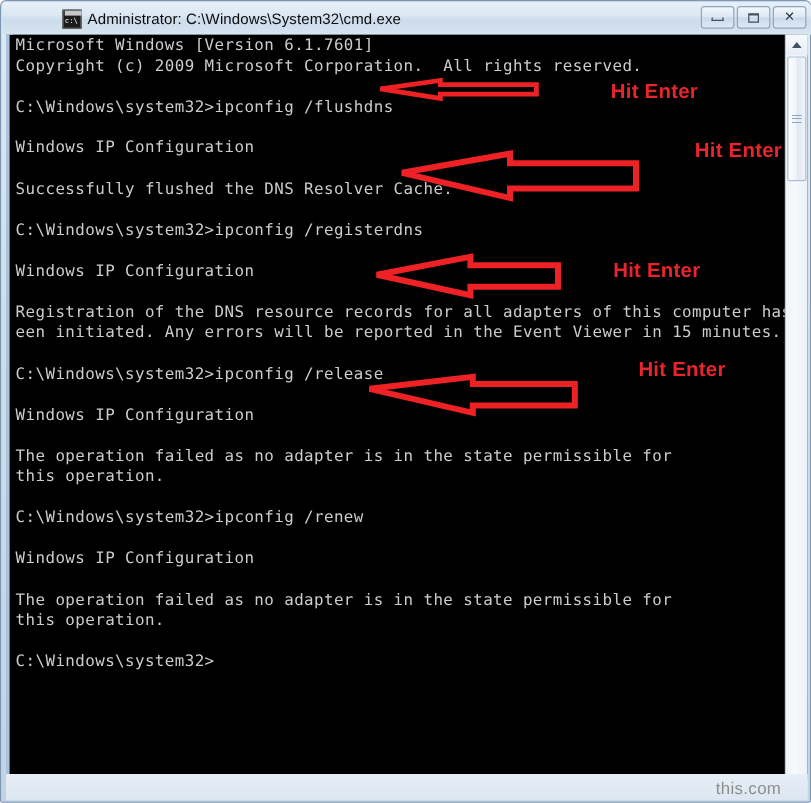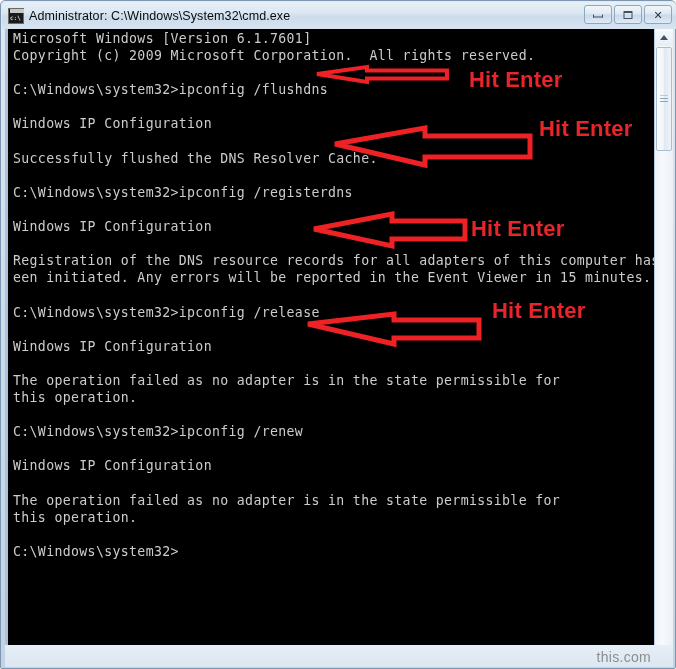--- a/index.html
+++ b/index.html
@@ -32,20 +32,21 @@
     position: absolute;
     left: 1px;
     top: 1px;
     width: 674px;
     height: 27px;
     box-sizing: border-box;
     background: linear-gradient(to bottom, #e8f0f8 0%, #dbe7f2 40%, #ccdcec 55%, #d7e4f0 100%);
     border-radius: 4px 4px 0 0;
     display: flex;
     align-items: center;
+    padding-left: 44px;
   }
   #title-icon {
     width: 16px;
     height: 16px;
     margin-left: 6px;
     margin-right: 5px;
     background: #1b1b1b;
     border: 1px solid #6a6a6a;
     box-sizing: border-box;
     position: relative;
@@ -218,24 +219,25 @@
     left: 0;
     top: 0;
     width: 676px;
     height: 669px;
     pointer-events: none;
   }
   .hit-label {
     position: absolute;
     font-family: "Liberation Sans", sans-serif;
     font-weight: bold;
-    font-size: 22px;
+    font-size: 17px;
     color: #e8252a;
     white-space: nowrap;
     letter-spacing: 0.2px;
+    margin-left: 40px;
   }
 
   
   #watermark {
     position: absolute;
     right: 24px;
     bottom: 3px;
     font-family: "Liberation Sans", sans-serif;
     font-size: 14px;
     color: #8d8d8d;

